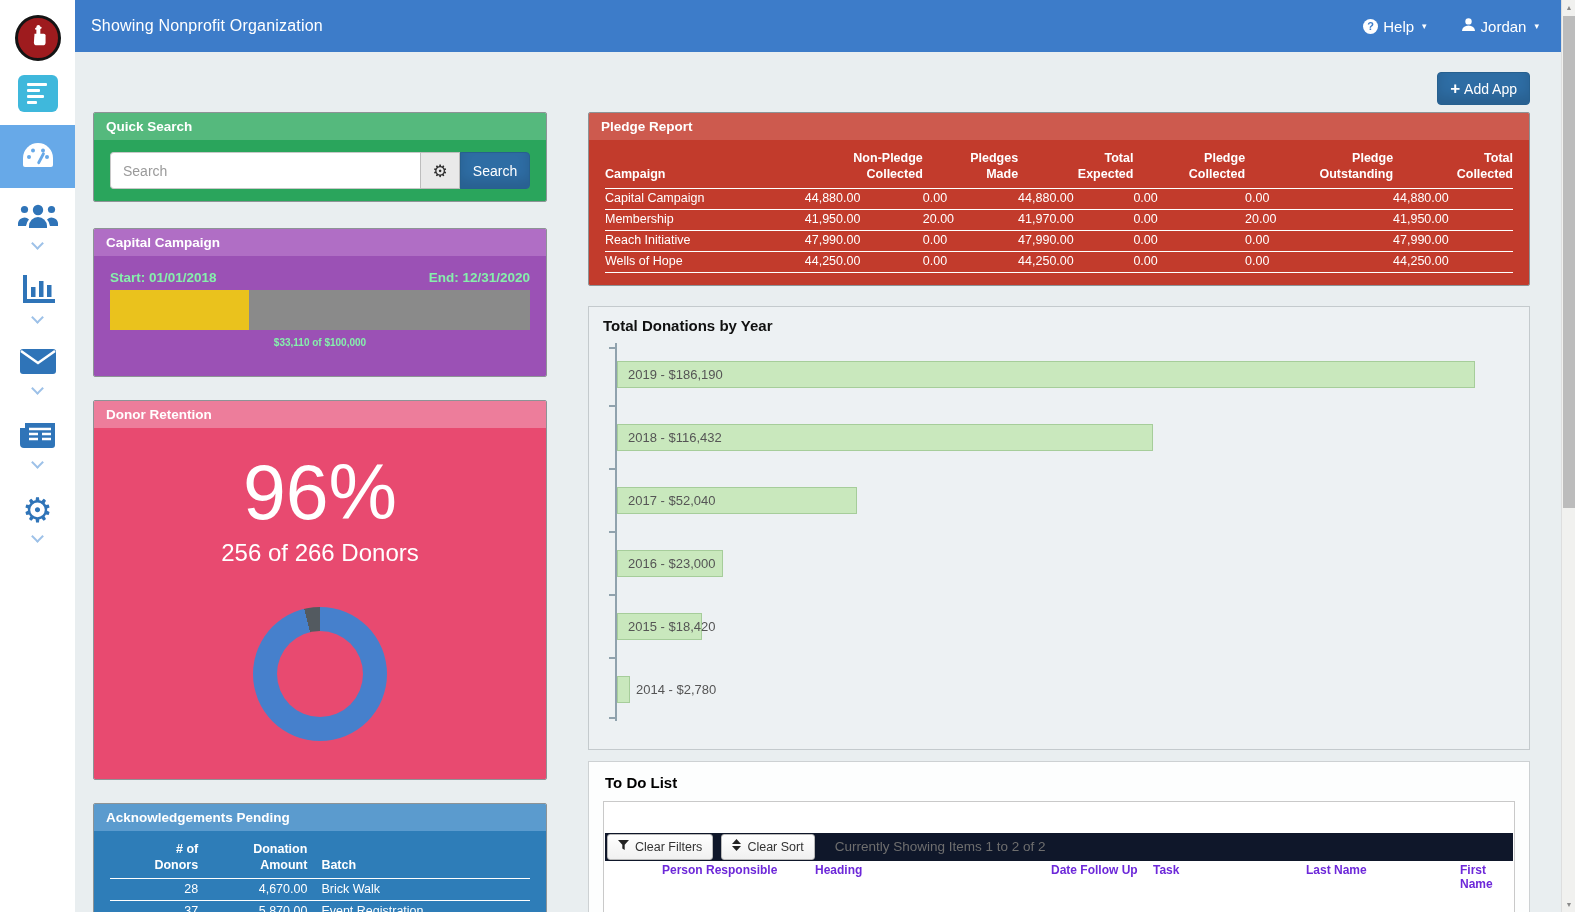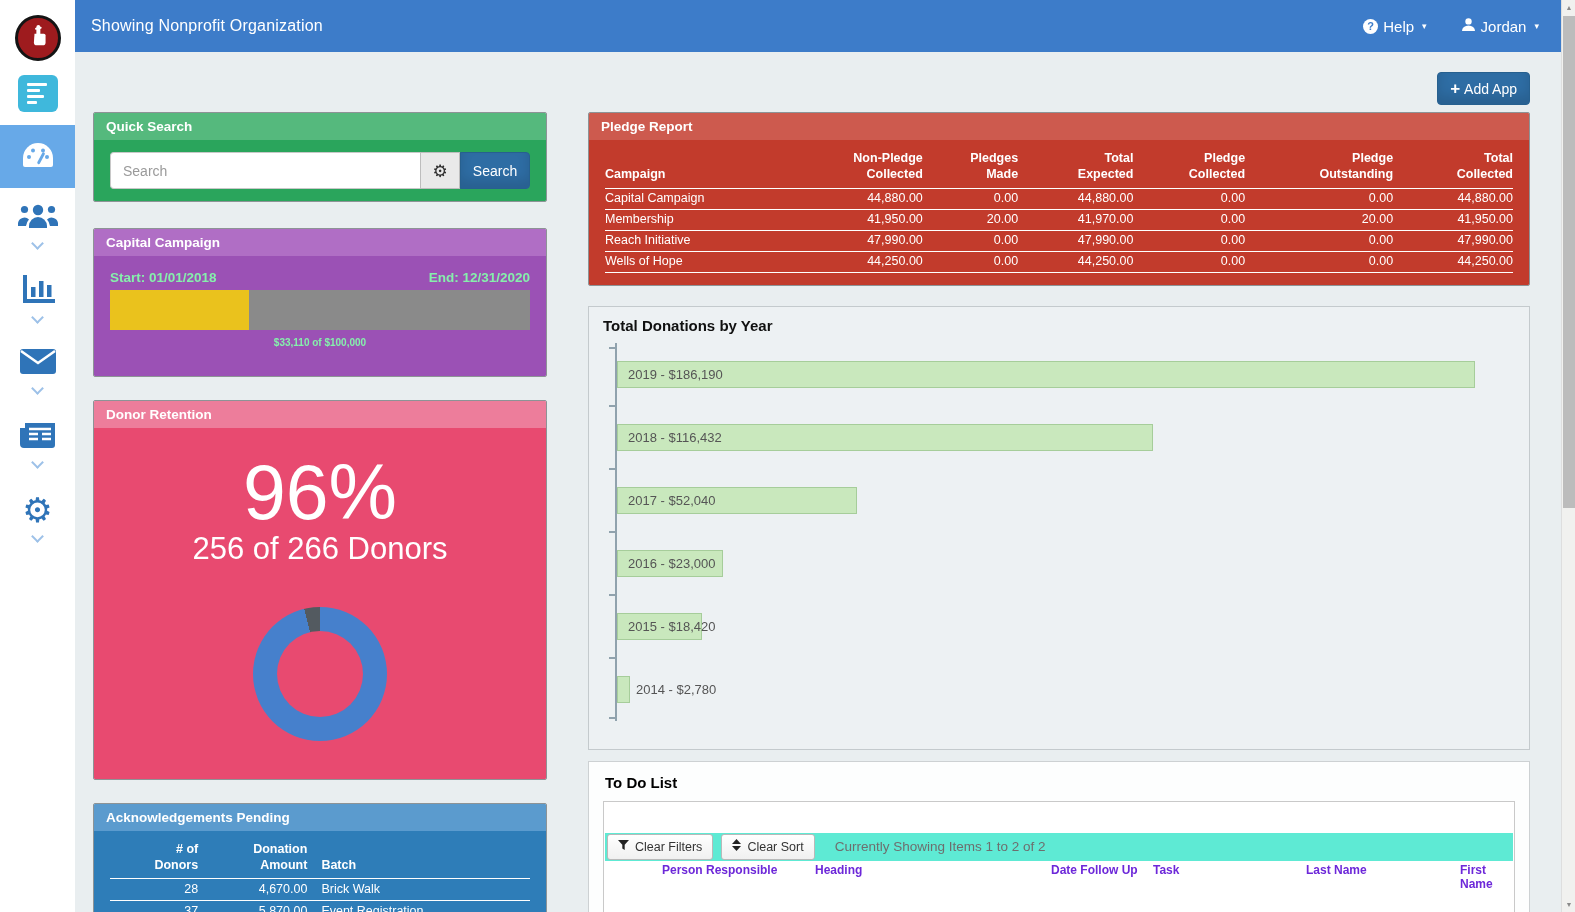--- a/index.html
+++ b/index.html
@@ -77,21 +77,21 @@
   .cc-dates { display:flex; justify-content:space-between; font-size:13.5px; font-weight:bold; margin-bottom:5px; }
   .cc-track { height:40px; background:#8a8a8a; }
   .cc-fill { height:100%; background:var(--c-bar-yellow,#eac21d); }
   .cc-caption { text-align:center; font-size:10px; font-weight:bold; margin-top:7px; }
 
   
   .p-dr { margin-bottom:23px; }
   .p-dr .panel-head { background:var(--c-pink-h,#ed7d9b); }
   .p-dr .panel-body { background:var(--c-pink-b,#e84a70); height:351px; color:#fff; text-align:center; }
   .dr-big { font-size:77px; line-height:1; padding-top:26px; }
-  .dr-sub { font-size:31px; }
+  .dr-sub { font-size:24px; margin-top:8px; }
   .donut { width:134px; height:134px; border-radius:50%; margin:40px auto 0; position:relative; }
   .donut::after { content:""; position:absolute; inset:24px; border-radius:50%; background:var(--c-pink-b,#e84a70); }
 
   
   .p-ack .panel-head { background:var(--c-blue-h,#5b9bce); }
   .p-ack .panel-body { background:var(--c-blue-b,#2e7db8); padding:8px 16px 14px; color:#fff; }
   .ack-table { width:100%; border-collapse:collapse; font-size:12.5px; }
   .ack-table th { font-weight:bold; white-space:pre-line; border-bottom:1px solid #fff;
     padding:2px 0 4px; vertical-align:bottom; line-height:1.3; }
   .ack-table td { padding:3px 0 4px; border-bottom:1px solid #fff; }
@@ -102,39 +102,39 @@
   .ack-table th:nth-child(3){ width:53%; text-align:left; padding-left:14px;}
 
   
   .p-pr { margin-bottom:20px; }
   .p-pr .panel-head { background:var(--c-red-h,#cd5a4e); }
   .p-pr .panel-body { background:var(--c-red-b,#c23b2c); padding:6px 16px 12px; color:#fff; }
   .pr-table { width:100%; border-collapse:collapse; font-size:12.5px; }
   .pr-table th { font-weight:bold; white-space:pre-line; border-bottom:1px solid #fff;
     padding:4px 0 5px; vertical-align:bottom; text-align:right; line-height:1.3; }
   .pr-table th:first-child, .pr-table td:first-child { text-align:left; }
-  .pr-table td { padding:2.5px 0 3.5px; border-bottom:1px solid #fff; text-align:right; }
+  .pr-table td { padding:2.5px 0 3.5px; border-bottom:1px solid #fff; }
   .pr-table .cw0{width:22%;} .cw1{width:13%;} .cw2{width:10.5%;} .cw3{width:12.7%;}
   .cw4{width:12.3%;} .cw5{width:16.3%;} .cw6{width:13.2%;}
 
   
   .p-chart { background:#edf1f3; border:1px solid #c4cacd; height:444px; padding:10px 14px; margin-bottom:11px; }
   .chart-title { font-size:15px; font-weight:bold; color:#101010; }
   .plot { position:relative; margin:9px 0 0 12px; height:378px; border-left:2px solid #90a2ad; }
   .tick { position:absolute; left:-8px; width:6px; height:2px; background:#90a2ad; }
   .bar-row { height:63px; display:flex; align-items:center; }
   .hbar { height:27px; background:var(--c-chart-bar,#c9e8bd); border:1px solid var(--c-chart-bar-border,#a6cd9a);
     display:flex; align-items:center; }
   .hbar span { font-size:13px; color:#555; white-space:nowrap; padding-left:10px; }
 
   
   .p-todo { background:#fdfefe; border:1px solid #cdd1d3; height:230px; }
   .todo-title { font-size:15px; font-weight:bold; color:#000; padding:12px 16px 10px; }
   .todo-box { margin:0 14px; border:1px solid #c9c9c9; background:#fff; height:180px; padding-top:31px; }
-  .todo-toolbar { display:flex; align-items:center; background:#5eead4; height:28px; padding:0 2px; margin:0 1px; }
+  .todo-toolbar { display:flex; align-items:center; background:#0f172a; height:28px; padding:0 2px; margin:0 1px; }
   .tbtn { display:inline-flex; align-items:center; gap:6px; background:linear-gradient(#fff,#f0f0f0);
     border:1px solid #b9b9b9; border-radius:3px; height:26px; padding:0 10px; font-size:12.5px; color:#333;
     margin-right:8px; cursor:pointer; }
   .todo-status { font-size:13.5px; color:#6e6e6e; margin-left:12px; }
   .todo-heads { display:grid; grid-template-columns:153px 236px 102px 153px 154px 1fr;
     padding-left:58px; margin-top:2px; font-size:12px; font-weight:bold; color:#6d28d9; }
 </style>
 </head>
 <body>
 

